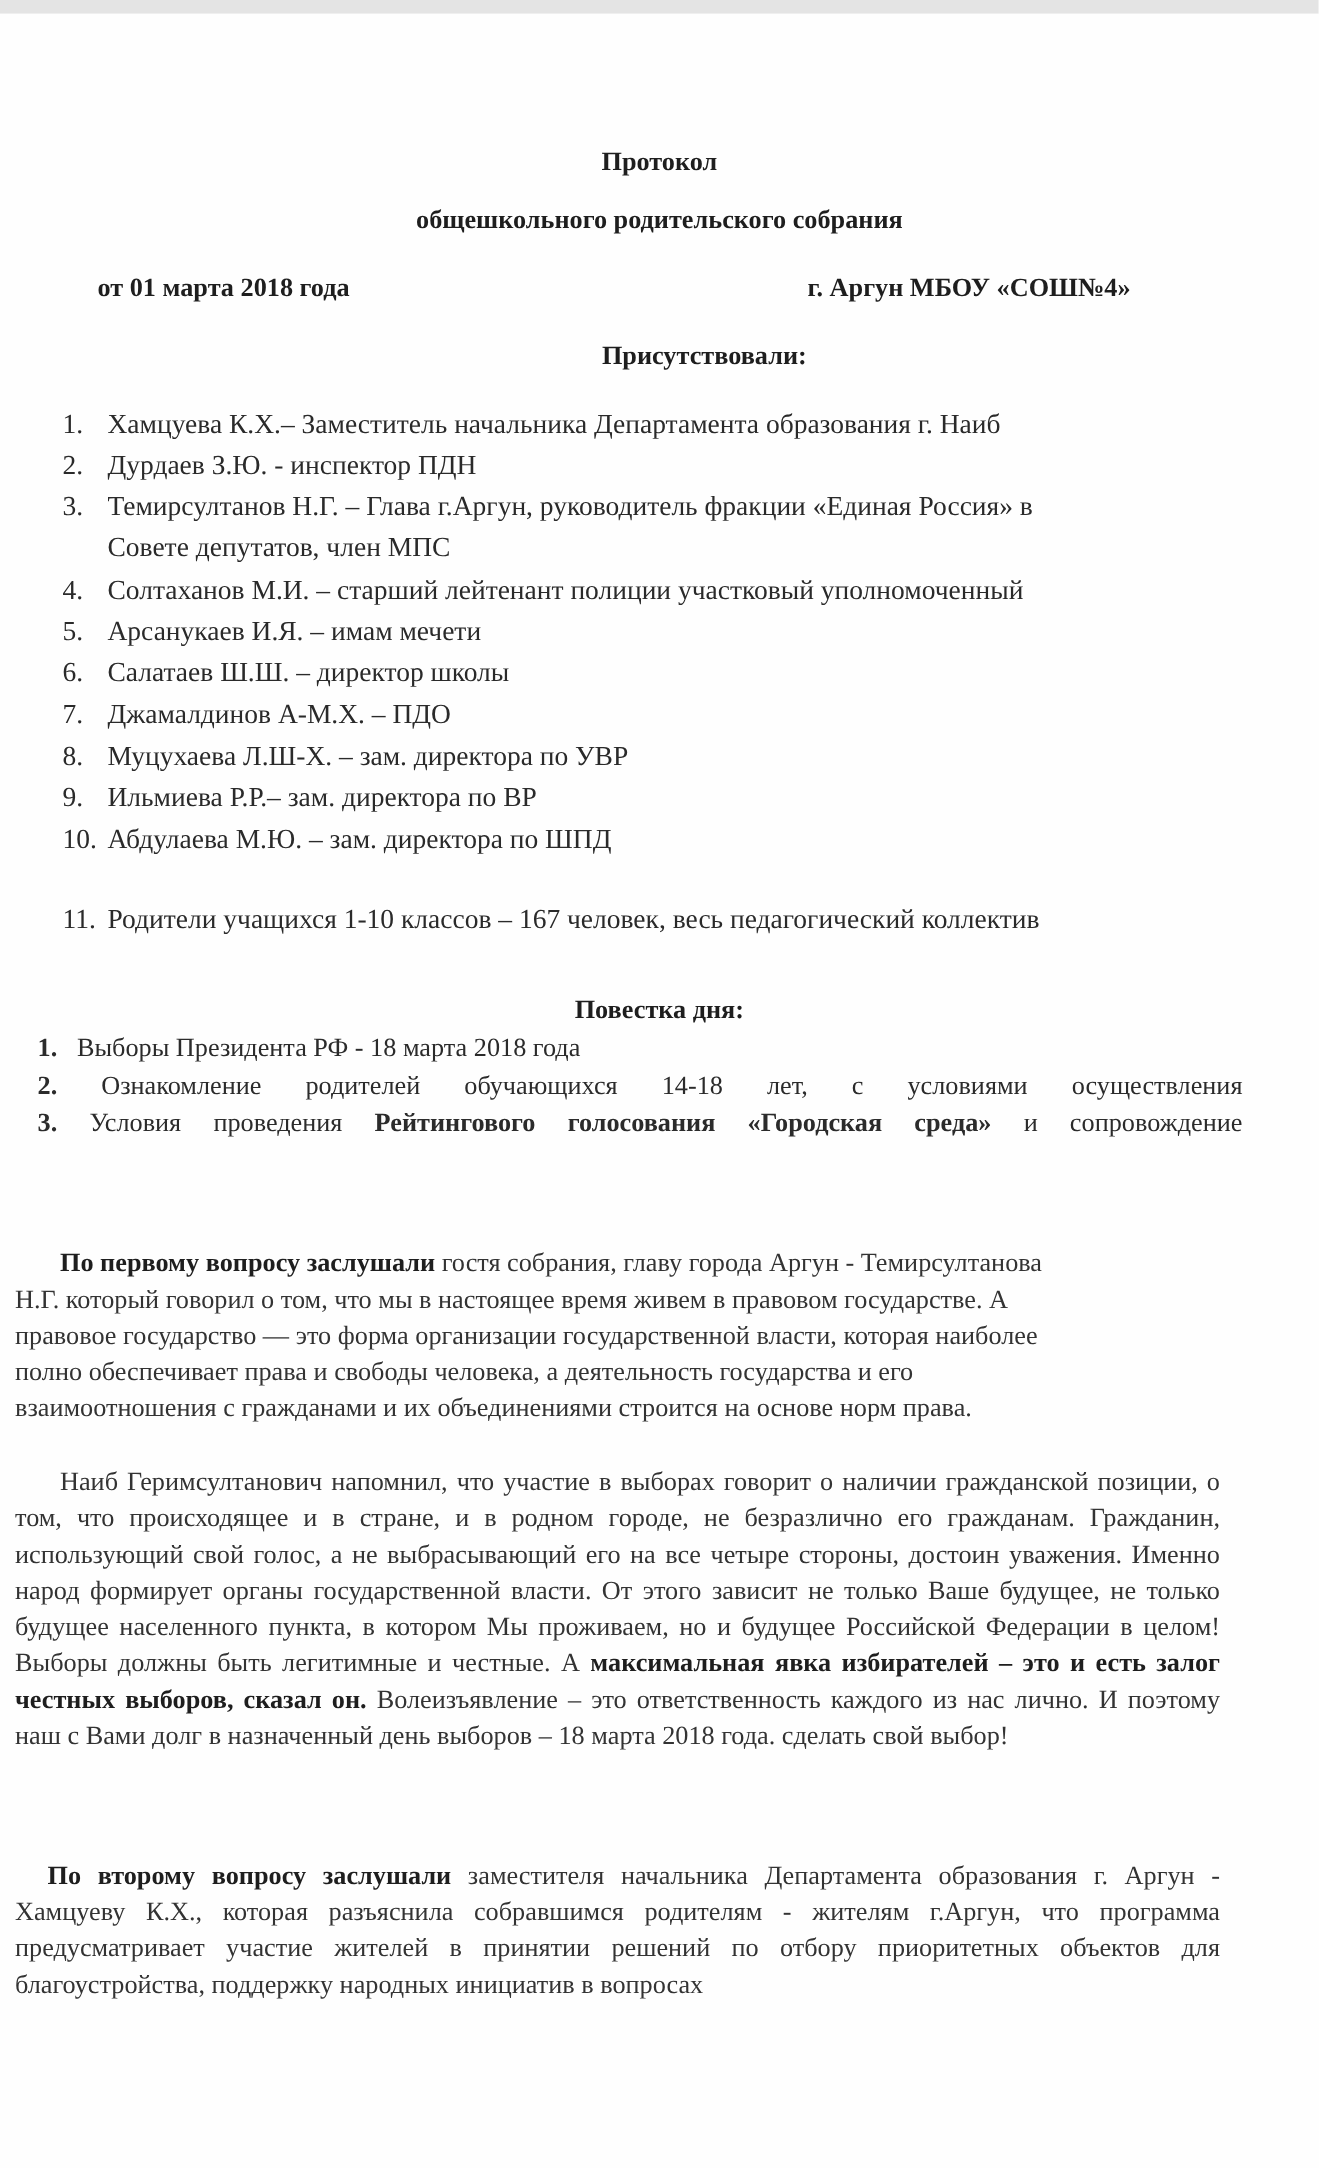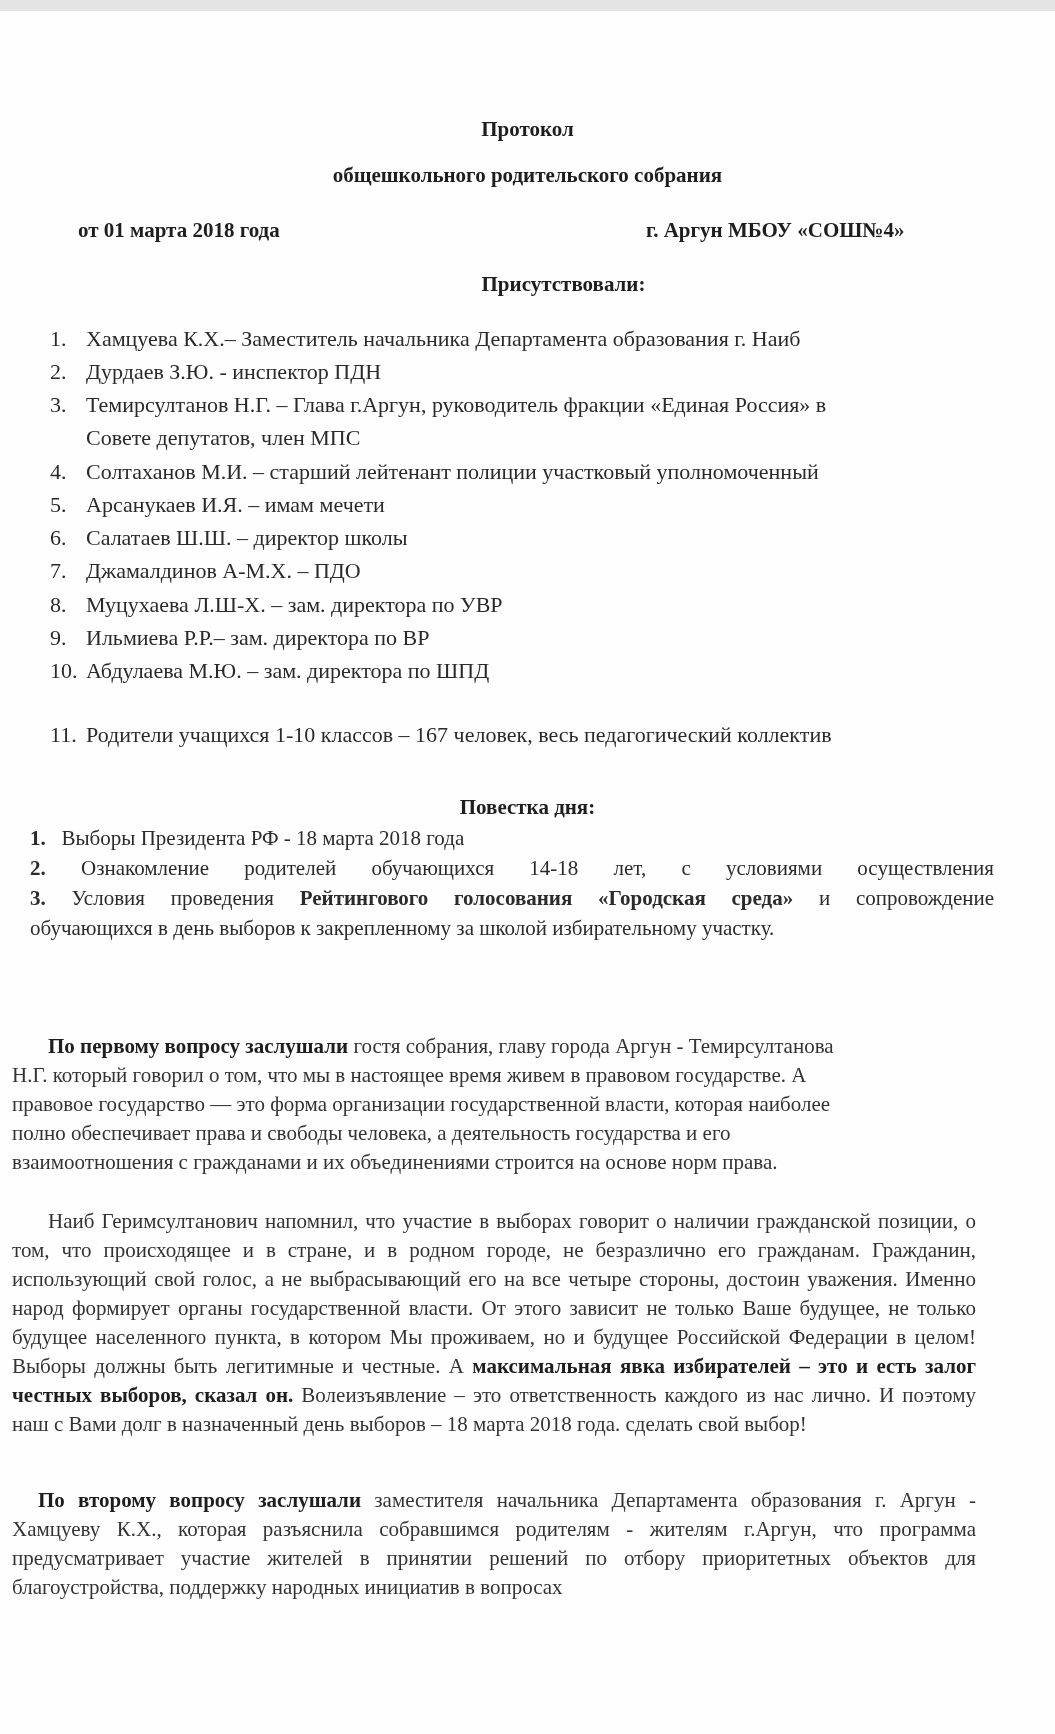--- a/index.html
+++ b/index.html
@@ -17,21 +17,21 @@
   .center { left: 0; width: 1055px; text-align: center; }
   .list-item { font-size: 22px; left: 50px; color: #2a2a2a; }
   .list-item .num { display: inline-block; width: 36px; }
   .list-item.wide .num { width: 36px; }
   .cont { font-size: 22px; left: 86px; color: #2a2a2a; }
   .para { position: absolute; left: 12px; width: 964px; font-size: 21px; line-height: 29px; color: #333; text-align: justify; }
   .para b { color: #1e1e1e; }
   .agenda { position: absolute; left: 12px; width: 964px; font-size: 21px; line-height: 30px; color: #2b2b2b; text-align: justify; }
   .agenda .ln { display: block; }
   .just { text-align: justify; text-align-last: justify; }
-  .indent { text-indent: 36px; margin-top: 36px; }
+  .indent { text-indent: 36px; }
 </style>
 </head>
 <body>
 
 <div class="topbar"></div>
 <div class="page"></div>
 
 <div class="abs title center" style="top:117px;">Протокол</div>
 <div class="abs title center" style="top:163px;">общешкольного родительского собрания</div>
 <div class="abs title" style="top:218px; left:78px;">от 01 марта  2018 года</div>
@@ -52,20 +52,19 @@
   <div class="abs list-item wide" style="top:658px;"><span class="num">10.</span><span>Абдулаева М.Ю. – зам. директора по ШПД</span></div>
   <div class="abs list-item wide" style="top:692px;margin-top:30px;"><span class="num">11.</span><span>Родители  учащихся  1-10 классов – 167 человек, весь педагогический коллектив</span></div>
 </div>
 
 <div class="abs title center" style="top:795px;">Повестка дня:</div>
 
 <div class="agenda" style="top:823px;margin-left:18px;">
   <span class="ln"><b>1.</b>&nbsp;&nbsp; <span>Выборы Президента РФ - 18 марта 2018 года</span></span>
   <span class="ln just"><b>2.</b> <span>Ознакомление родителей обучающихся 14-18 лет, с условиями осуществления</span></span>
   <span class="ln just"><b>3.</b>&nbsp;<span>Условия проведения </span><b>Рейтингового голосования «Городская среда»</b><span> и сопровождение</span></span>
-  <span class="ln">обучающихся в день выборов к закрепленному за школой избирательному участку.</span>
 </div>
 
 <div class="para indent" style="top:996px; width:840px; text-align:left;"><b>По первому вопросу заслушали</b><span> гостя собрания, главу города Аргун - Темирсултанова Н.Г. который говорил о том, что мы в настоящее время живем в правовом государстве. А правовое государство — это форма организации государственной власти, которая наиболее полно обеспечивает права и свободы человека, а деятельность государства и его взаимоотношения с гражданами и их объединениями строится на основе норм права.</span></div>
 
 <div class="para indent" style="top:1171px;"><span>Наиб Геримсултанович напомнил, что участие в выборах говорит о наличии гражданской позиции, о том, что происходящее и в стране, и в родном городе, не безразлично его гражданам. Гражданин, использующий свой голос, а не выбрасывающий его на все четыре стороны, достоин уважения. Именно народ формирует органы государственной власти. От этого зависит не только Ваше будущее, не только будущее населенного пункта, в котором Мы проживаем, но и будущее Российской Федерации в целом! Выборы должны быть легитимные и честные. А </span><b>максимальная явка избирателей – это и есть залог честных выборов, сказал он.</b><span> Волеизъявление – это ответственность каждого из нас лично. И поэтому наш с Вами долг в назначенный день выборов – 18 марта 2018 года. сделать свой выбор!</span></div>
 
 <div class="para" style="top:1486px; text-indent:26px;"><b>По второму вопросу заслушали</b><span> заместителя начальника Департамента образования г. Аргун - Хамцуеву К.Х., которая разъяснила собравшимся родителям - жителям г.Аргун, что программа предусматривает участие жителей в принятии решений по отбору приоритетных объектов для благоустройства, поддержку народных инициатив в вопросах</span></div>
 
 </body></html>

